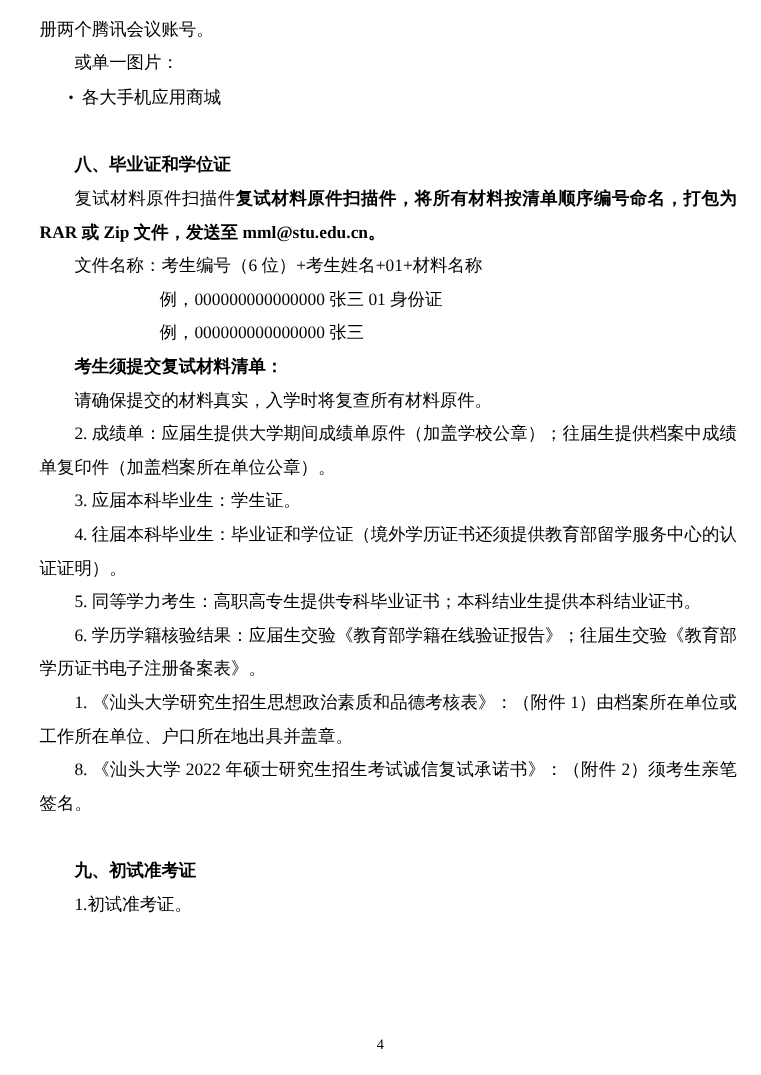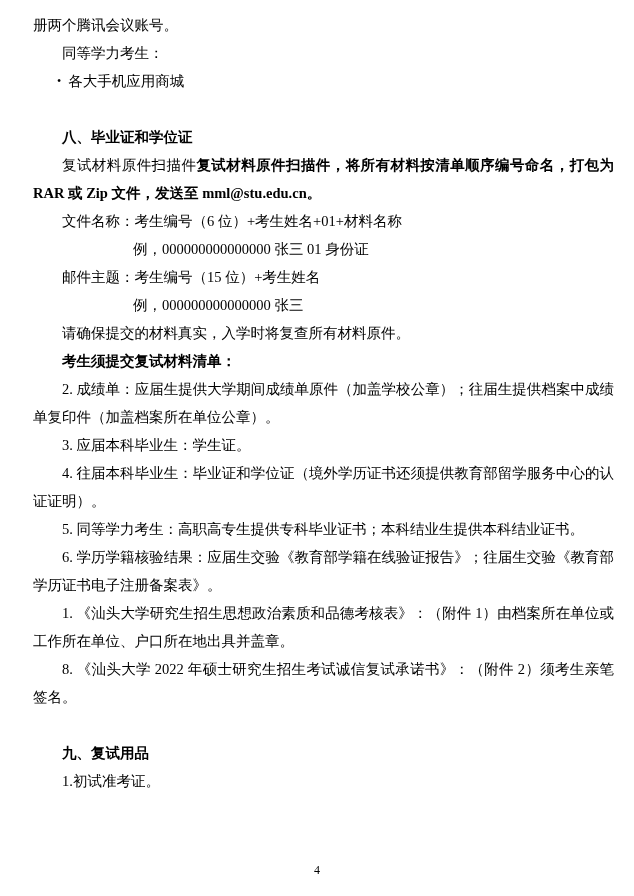--- a/index.html
+++ b/index.html
@@ -55,52 +55,51 @@
     font-size: 12px;
   }
 </style>
 </head>
 <body>
 
 <div class="page">
 
   <p>册两个腾讯会议账号。</p>
 
-  <p class="indent">同等学力考生：</p>
+  <p class="indent">或单一图片：</p>
 
 
   <p class="bullet-line">
     <span class="bullet-glyph">•</span><span>各大手机应用商城</span>
   </p>
 
   <p class="section-heading">八、毕业证和学位证</p>
 
   <p class="indent">
     <span>复试材料原件扫描件</span><span class="bold">复试材料原件扫描件，将所有材料按清单顺序编号命名，打包为 RAR 或 Zip 文件，发送至 mml@stu.edu.cn。</span>
   </p>
 
   <p class="indent">文件名称：考生编号（6 位）+考生姓名+01+材料名称</p>
 
   <p class="example-line">例，000000000000000 张三 01 身份证</p>
 
-  <p class="indent">邮件主题：考生编号（15 位）+考生姓名</p>
 
   <p class="example-line">例，000000000000000 张三</p>
 
+  <p class="indent bold">考生须提交复试材料清单：</p>
+
   <p class="indent">请确保提交的材料真实，入学时将复查所有材料原件。</p>
-
-  <p class="indent bold">考生须提交复试材料清单：</p>
 
   <p class="indent">2. 成绩单：应届生提供大学期间成绩单原件（加盖学校公章）；往届生提供档案中成绩单复印件（加盖档案所在单位公章）。</p>
   <p class="indent">3. 应届本科毕业生：学生证。</p>
   <p class="indent">4. 往届本科毕业生：毕业证和学位证（境外学历证书还须提供教育部留学服务中心的认证证明）。</p>
   <p class="indent">5. 同等学力考生：高职高专生提供专科毕业证书；本科结业生提供本科结业证书。</p>
   <p class="indent">6. 学历学籍核验结果：应届生交验《教育部学籍在线验证报告》；往届生交验《教育部学历证书电子注册备案表》。</p>
   <p class="indent">1. 《汕头大学研究生招生思想政治素质和品德考核表》：（附件 1）由档案所在单位或工作所在单位、户口所在地出具并盖章。</p>
   <p class="indent">8. 《汕头大学 2022 年硕士研究生招生考试诚信复试承诺书》：（附件 2）须考生亲笔签名。</p>
 
-  <p class="section-heading">九、复试用品</p>
+  <p class="section-heading">九、初试准考证</p>
 
   <p class="indent">1.初试准考证。</p>
 
   <div class="page-footer">4</div>
 
 </div>
 
 </body></html>

